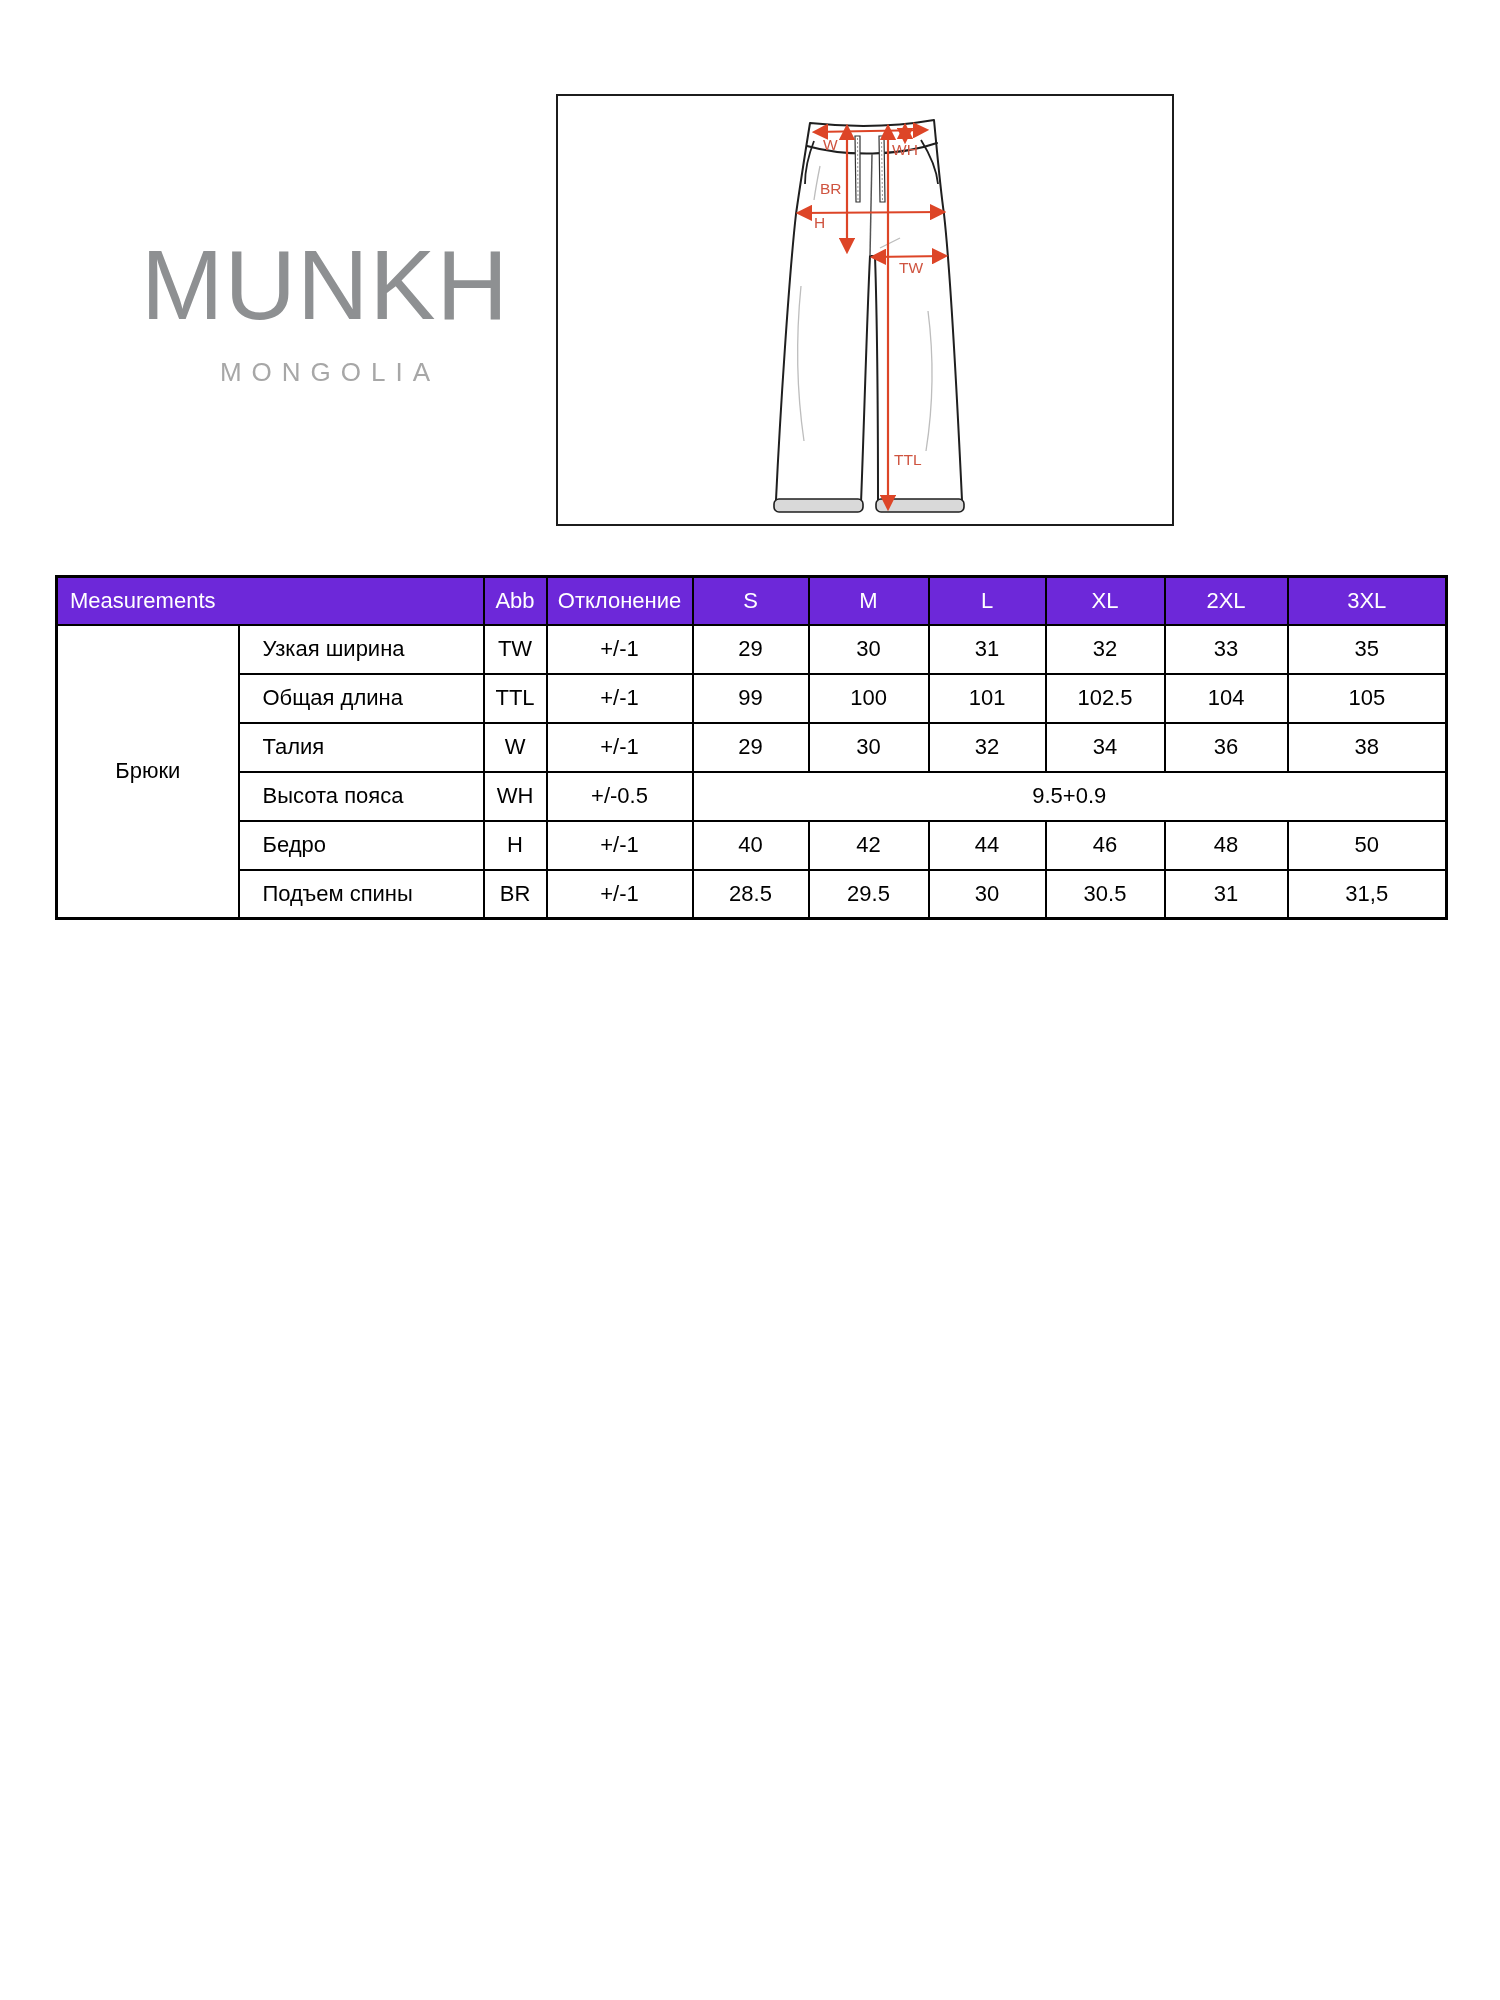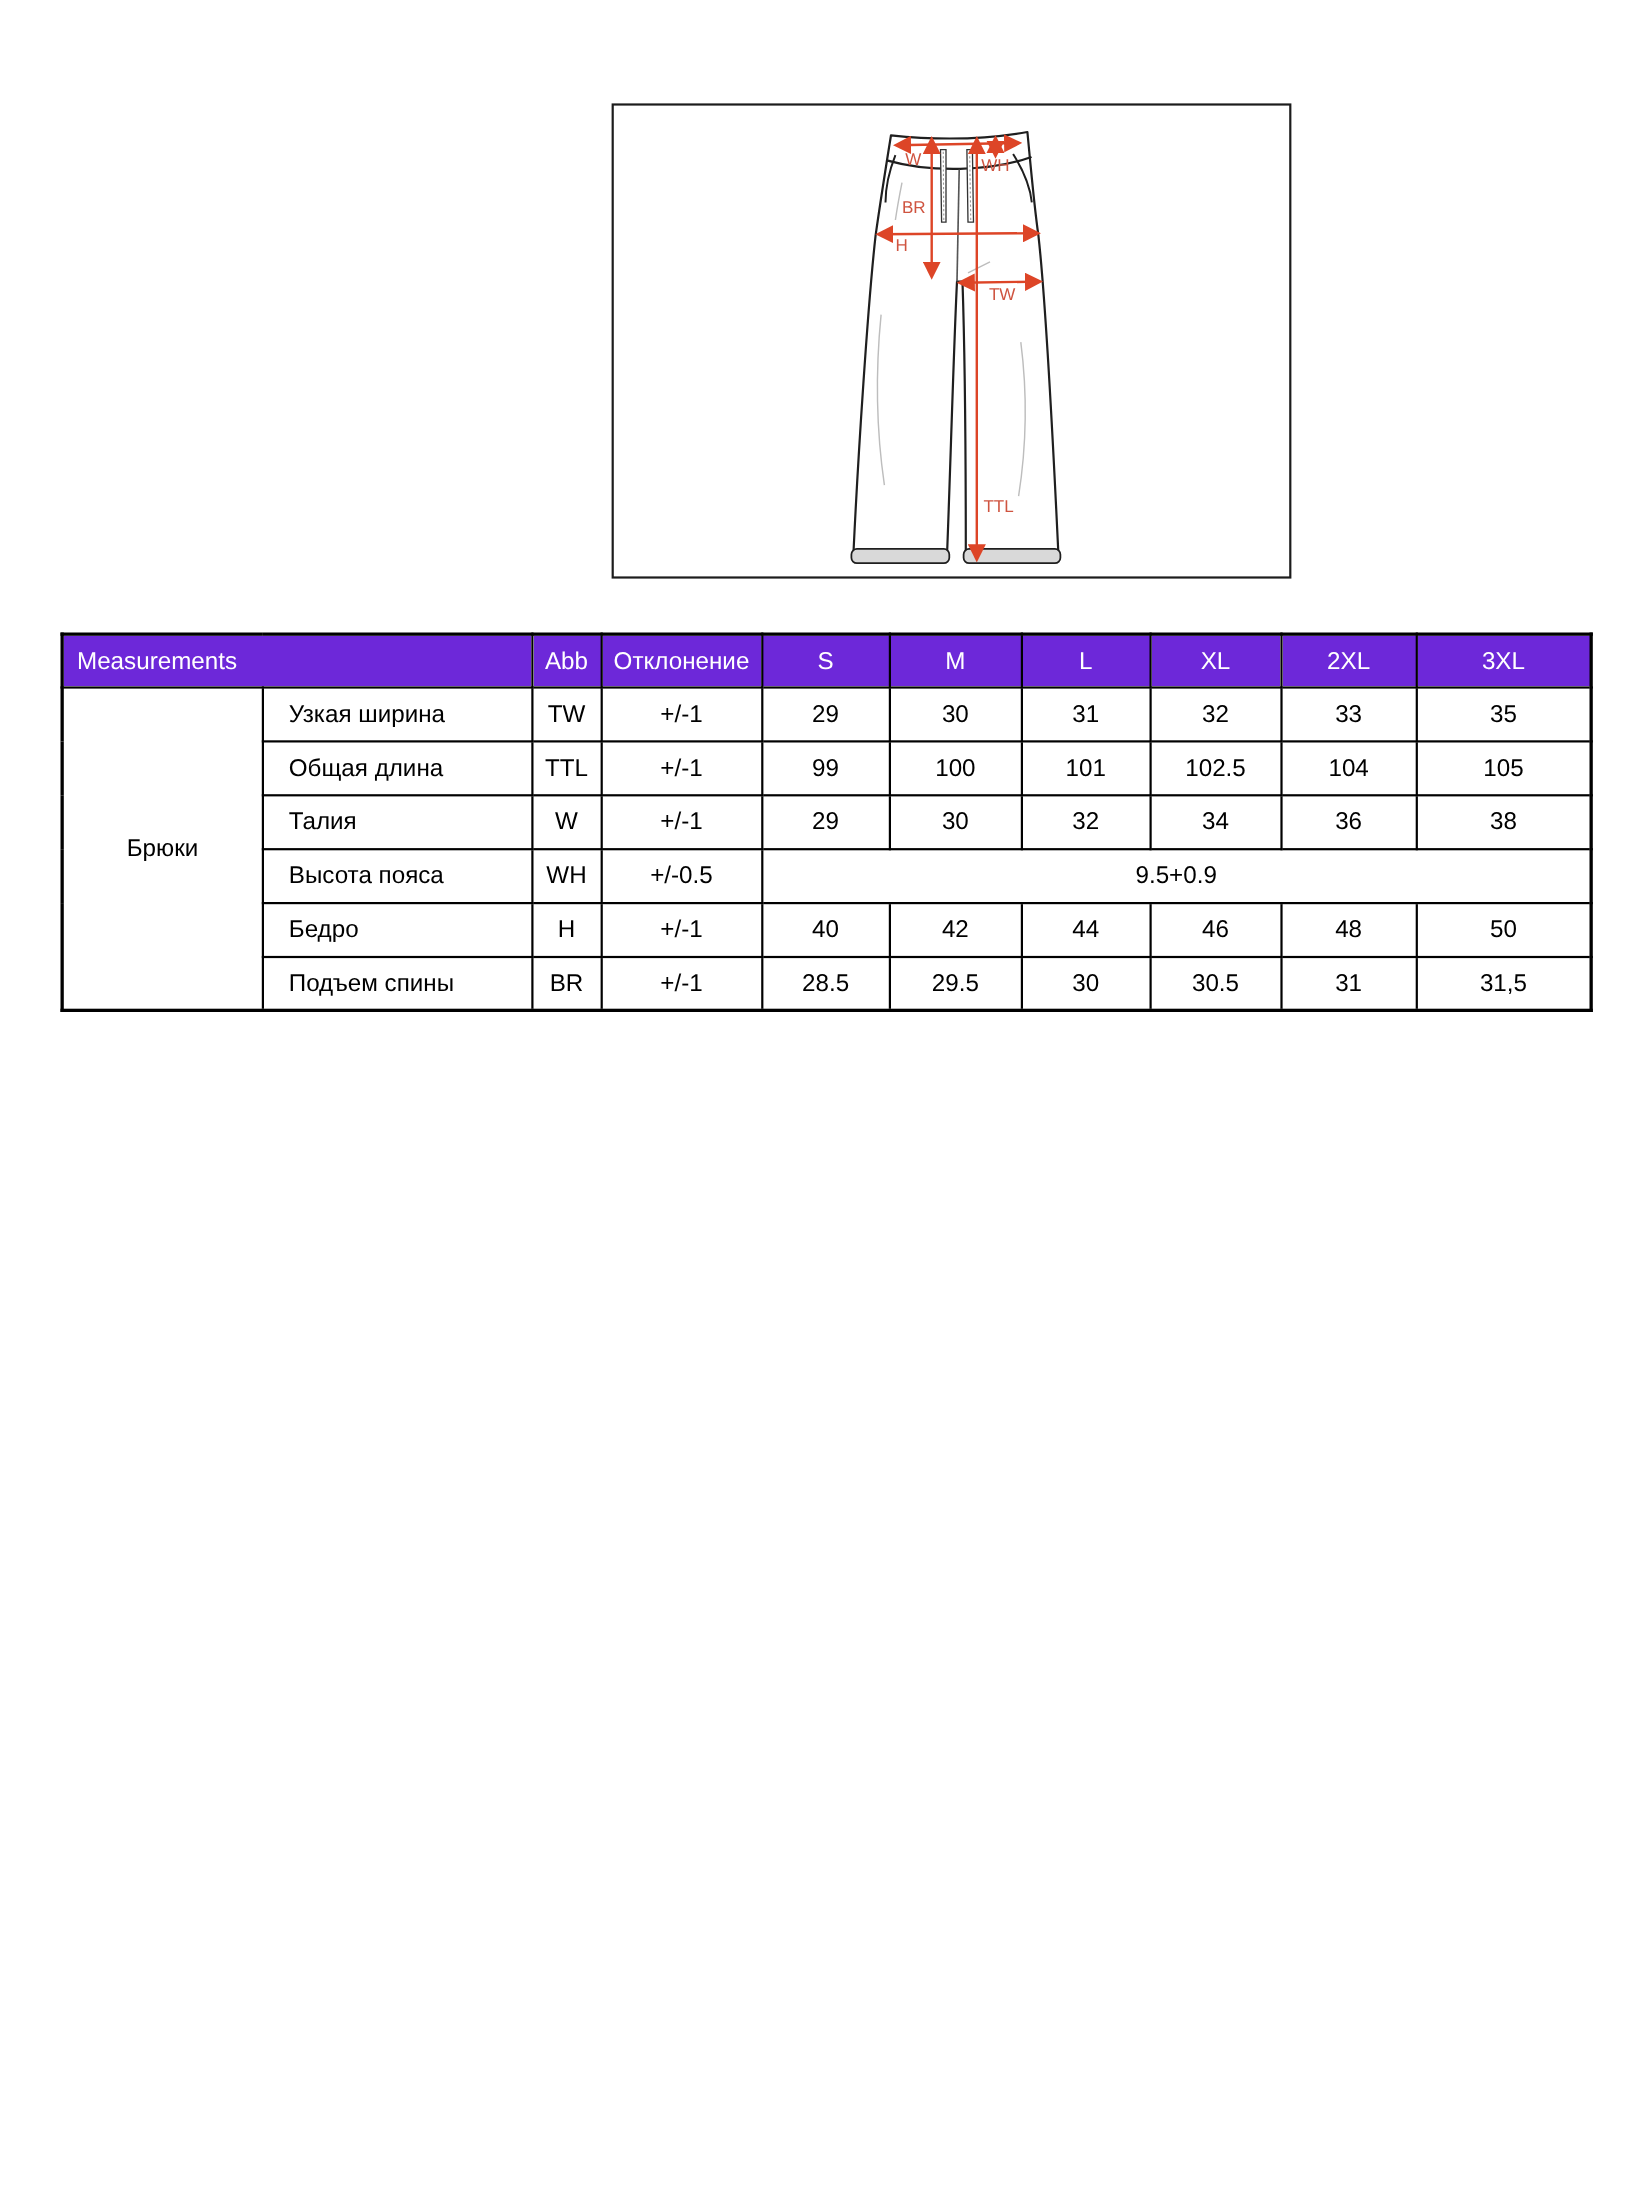--- a/index.html
+++ b/index.html
@@ -49,20 +49,24 @@
   }
   .size-table thead th.th-left { text-align:left; padding-left:12px; }
   .size-table td.name { text-align:left; padding-left:23px; }
   .size-table td.group { text-align:center; }
 </style>
 </head>
 <body>
 
 <div class="page">
 
+  <div class="logo">
+    <div class="brand">MUNKH</div>
+    <div class="sub">MONGOLIA</div>
+  </div>
 
   <div class="drawbox">
     <svg viewBox="0 0 614 428">
       <defs>
         <marker id="arw" viewBox="0 0 10 10" refX="8" refY="5" markerWidth="7.5" markerHeight="7.5" orient="auto-start-reverse">
           <path d="M0,0 L10,5 L0,10 z" fill="#dd4527"></path>
         </marker>
       </defs>
 
       <g stroke="#1f1f1f" stroke-width="2" fill="#ffffff" stroke-linejoin="round" stroke-linecap="round">

